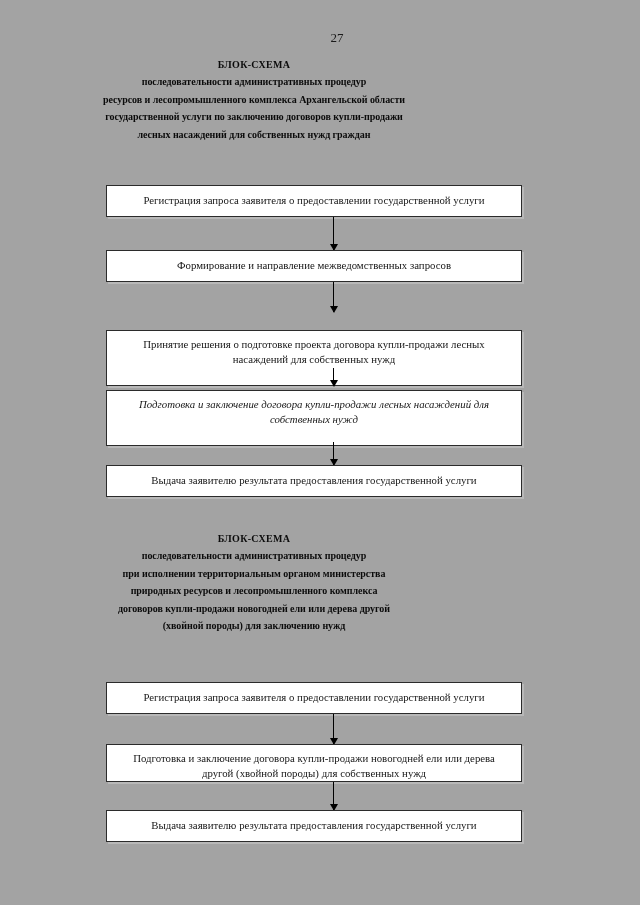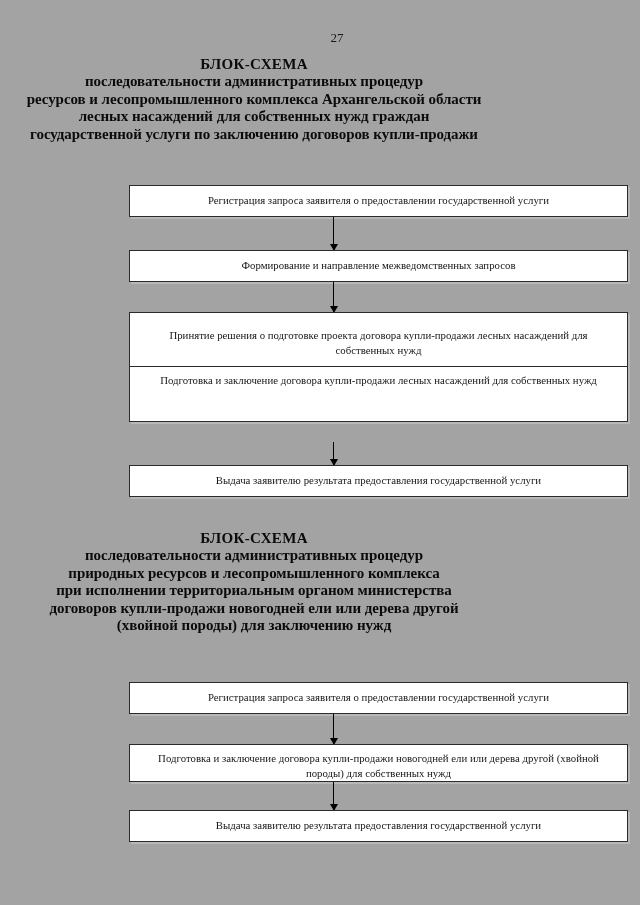--- a/index.html
+++ b/index.html
@@ -34,66 +34,65 @@
     color: #1a1a1a;
   }
 
   
   .heading-block {
     position: absolute;
     left: 0;
     width: 508px;
     text-align: center;
     font-weight: bold;
-    font-size: 15px;
+    font-size: 10px;
     line-height: 17.4px;
     letter-spacing: -0.05px;
     color: #0b0b0b;
   }
   .heading-block .hl {
     display: block;
     white-space: nowrap;
   }
   #heading-1 { top: 56px; }
   #heading-1 .hl:first-child { letter-spacing: 0.3px; }
   #heading-2 { top: 530px; }
   #heading-2 .hl:first-child { letter-spacing: 0.3px; }
 
   
   .flow-box {
     position: absolute;
     left: 106px;
-    width: 499px;
+    width: 416px;
     box-sizing: border-box;
     border: 1px solid #2b2b2b;
     background: #ffffff;
     box-shadow: 2px 2px 0 0 #b8b8b8;
     display: flex;
     justify-content: center;
     align-items: flex-start;
-    margin-left: 23px;
   }
   .flow-box .box-text {
     display: block;
     width: 100%;
     text-align: center;
     font-size: 10.8px;
     line-height: 15px;
     padding: 0 10px;
     box-sizing: border-box;
     color: #161616;
   }
   .flow-box.single .box-text { padding-top: 7px; }
   .flow-box.double .box-text { padding-top: 6px; }
 
   
   #box-1 { top: 185px; height: 32px; }
   #box-2 { top: 250px; height: 32px; justify-content: flex-end; }
-  #box-3 { top: 312px; height: 56px; align-items: center; }
-  #box-4 { top: 366px; height: 56px; }
+  #box-3 { top: 330px; height: 56px; }
+  #box-4 { top: 390px; height: 56px; font-style: italic; }
   #box-5 { top: 465px; height: 32px; }
 
   
   #box-6 { top: 682px; height: 32px; }
   #box-7 { top: 744px; height: 38px; }
   #box-8 { top: 810px; height: 32px; }
 
   
   .connector {
     position: absolute;
@@ -124,22 +123,22 @@
 <body>
 
 <div class="page">
 
   <div class="page-number">27</div>
 
   <div class="heading-block" id="heading-1">
     <span class="hl">БЛОК-СХЕМА</span>
     <span class="hl">последовательности административных процедур</span>
     <span class="hl">ресурсов и лесопромышленного комплекса Архангельской области</span>
+    <span class="hl">государственной услуги по заключению договоров купли-продажи</span>
     <span class="hl">лесных насаждений для собственных нужд граждан</span>
-    <span class="hl">государственной услуги по заключению договоров купли-продажи</span>
   </div>
 
   <div class="flow-box single" id="box-1">
     <span class="box-text">Регистрация запроса заявителя о предоставлении государственной услуги</span>
   </div>
   <div class="connector" id="conn-1"></div>
 
   <div class="flow-box single" id="box-2">
     <span class="box-text">Формирование и направление межведомственных запросов</span>
   </div>
@@ -155,22 +154,22 @@
   </div>
   <div class="connector" id="conn-4"></div>
 
   <div class="flow-box single" id="box-5">
     <span class="box-text">Выдача заявителю результата предоставления государственной услуги</span>
   </div>
 
   <div class="heading-block" id="heading-2">
     <span class="hl">БЛОК-СХЕМА</span>
     <span class="hl">последовательности административных процедур</span>
+    <span class="hl">при исполнении территориальным  органом министерства</span>
     <span class="hl">природных ресурсов и лесопромышленного комплекса</span>
-    <span class="hl">при исполнении территориальным  органом министерства</span>
     <span class="hl">договоров купли-продажи новогодней ели или дерева другой</span>
     <span class="hl">(хвойной породы) для заключению нужд</span>
   </div>
 
   <div class="flow-box single" id="box-6">
     <span class="box-text">Регистрация запроса заявителя о предоставлении государственной услуги</span>
   </div>
   <div class="connector" id="conn-5"></div>
 
   <div class="flow-box double" id="box-7">

